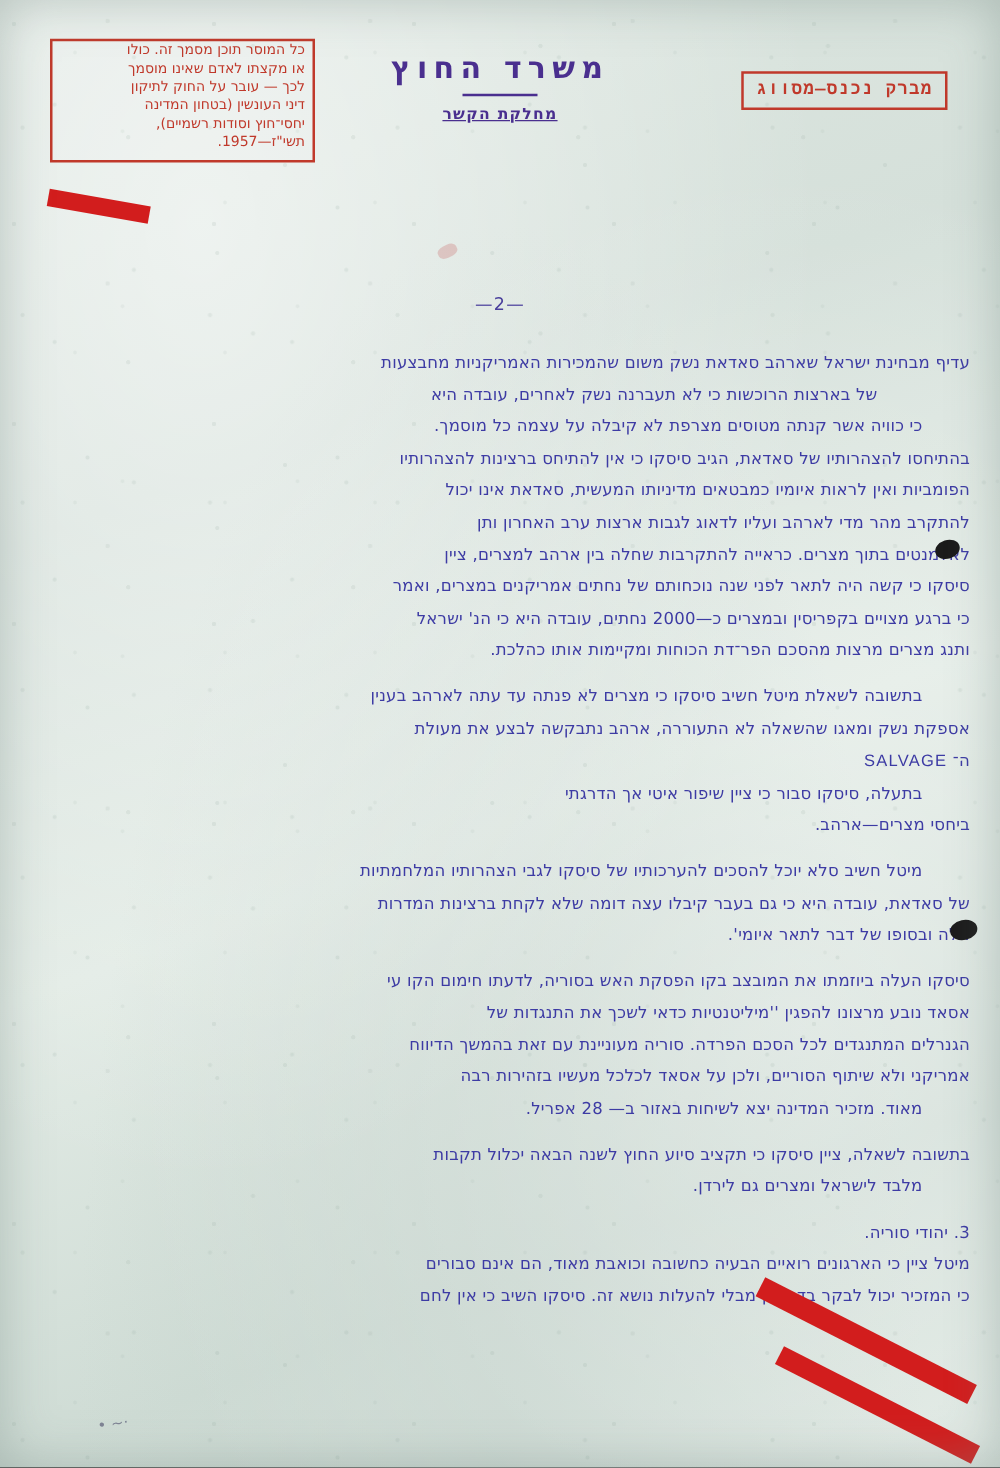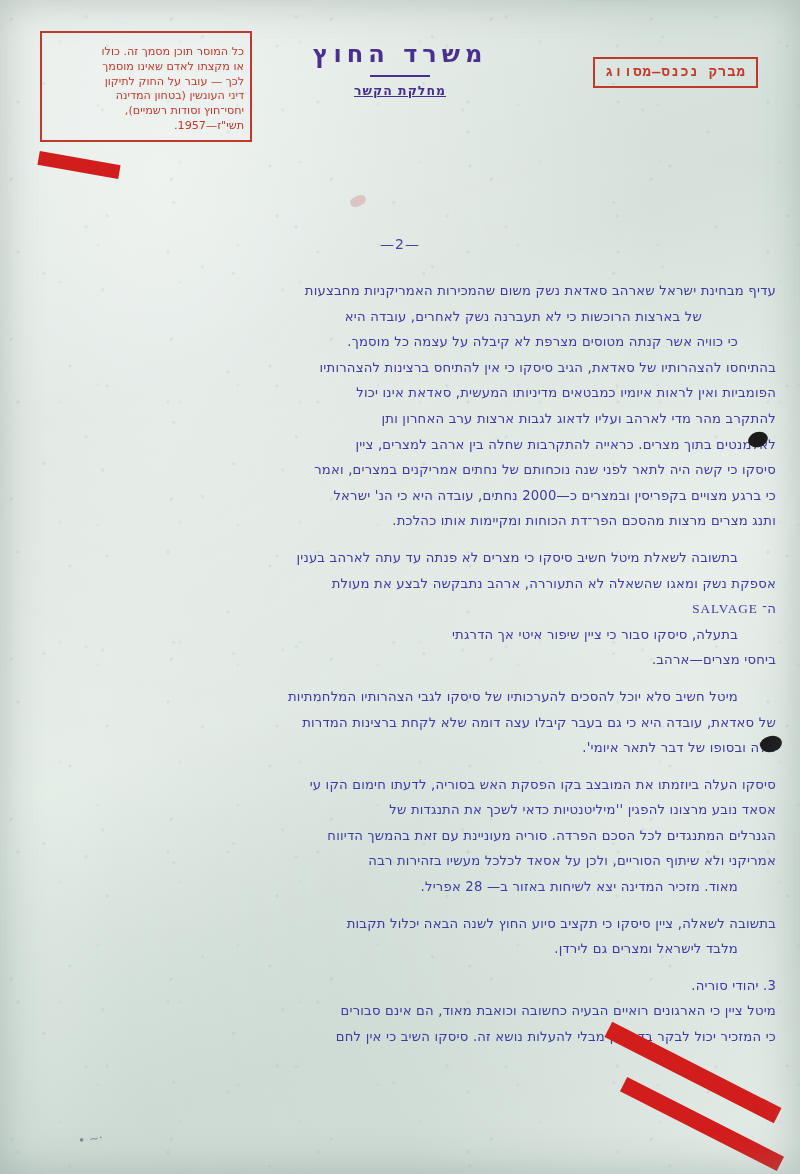--- a/index.html
+++ b/index.html
@@ -51,21 +51,21 @@
     box-shadow: inset 0 0 42px rgba(120,140,132,0.45);
   }
 
   
   .stamp-box {
     position: absolute;
     left: 40px;
     top: 31px;
     width: 196px;
     border: 2px solid #c0392b;
-    padding: 12px 6px 6px 6px;
+    padding: 0 6px 6px 6px;
     color: #c0392b;
     direction: rtl;
     text-align: right;
     font-size: 11.2px;
     line-height: 1.32;
     font-family: "DejaVu Sans", sans-serif;
     background: rgba(255,255,255,0.06);
   }
   .stamp-box div { white-space: nowrap; }
 
@@ -139,21 +139,21 @@
     font-family: "DejaVu Sans", sans-serif;
     font-size: 13.2px;
     line-height: 25.6px;
     letter-spacing: 0.2px;
   }
   .para { margin-bottom: 11px; }
   .line { white-space: nowrap; }
   .ind1 { padding-right: 38px; }
   .ind2 { padding-right: 74px; }
   .ltr { direction: ltr; unicode-bidi: embed; }
-  .lat { font-family: Liberation Serif, serif; letter-spacing: 1px; }
+  .lat { font-family: Liberation Sans, sans-serif; letter-spacing: 1px; }
 
   
   .blot {
     position: absolute;
     background: #1b1b1b;
     border-radius: 50%;
     pointer-events: none;
   }
   .blot.b1 { left: 748px; top: 432px; width: 20px; height: 15px; transform: rotate(-18deg); }
   .blot.b2 { left: 760px; top: 736px; width: 22px; height: 16px; transform: rotate(-12deg); }

